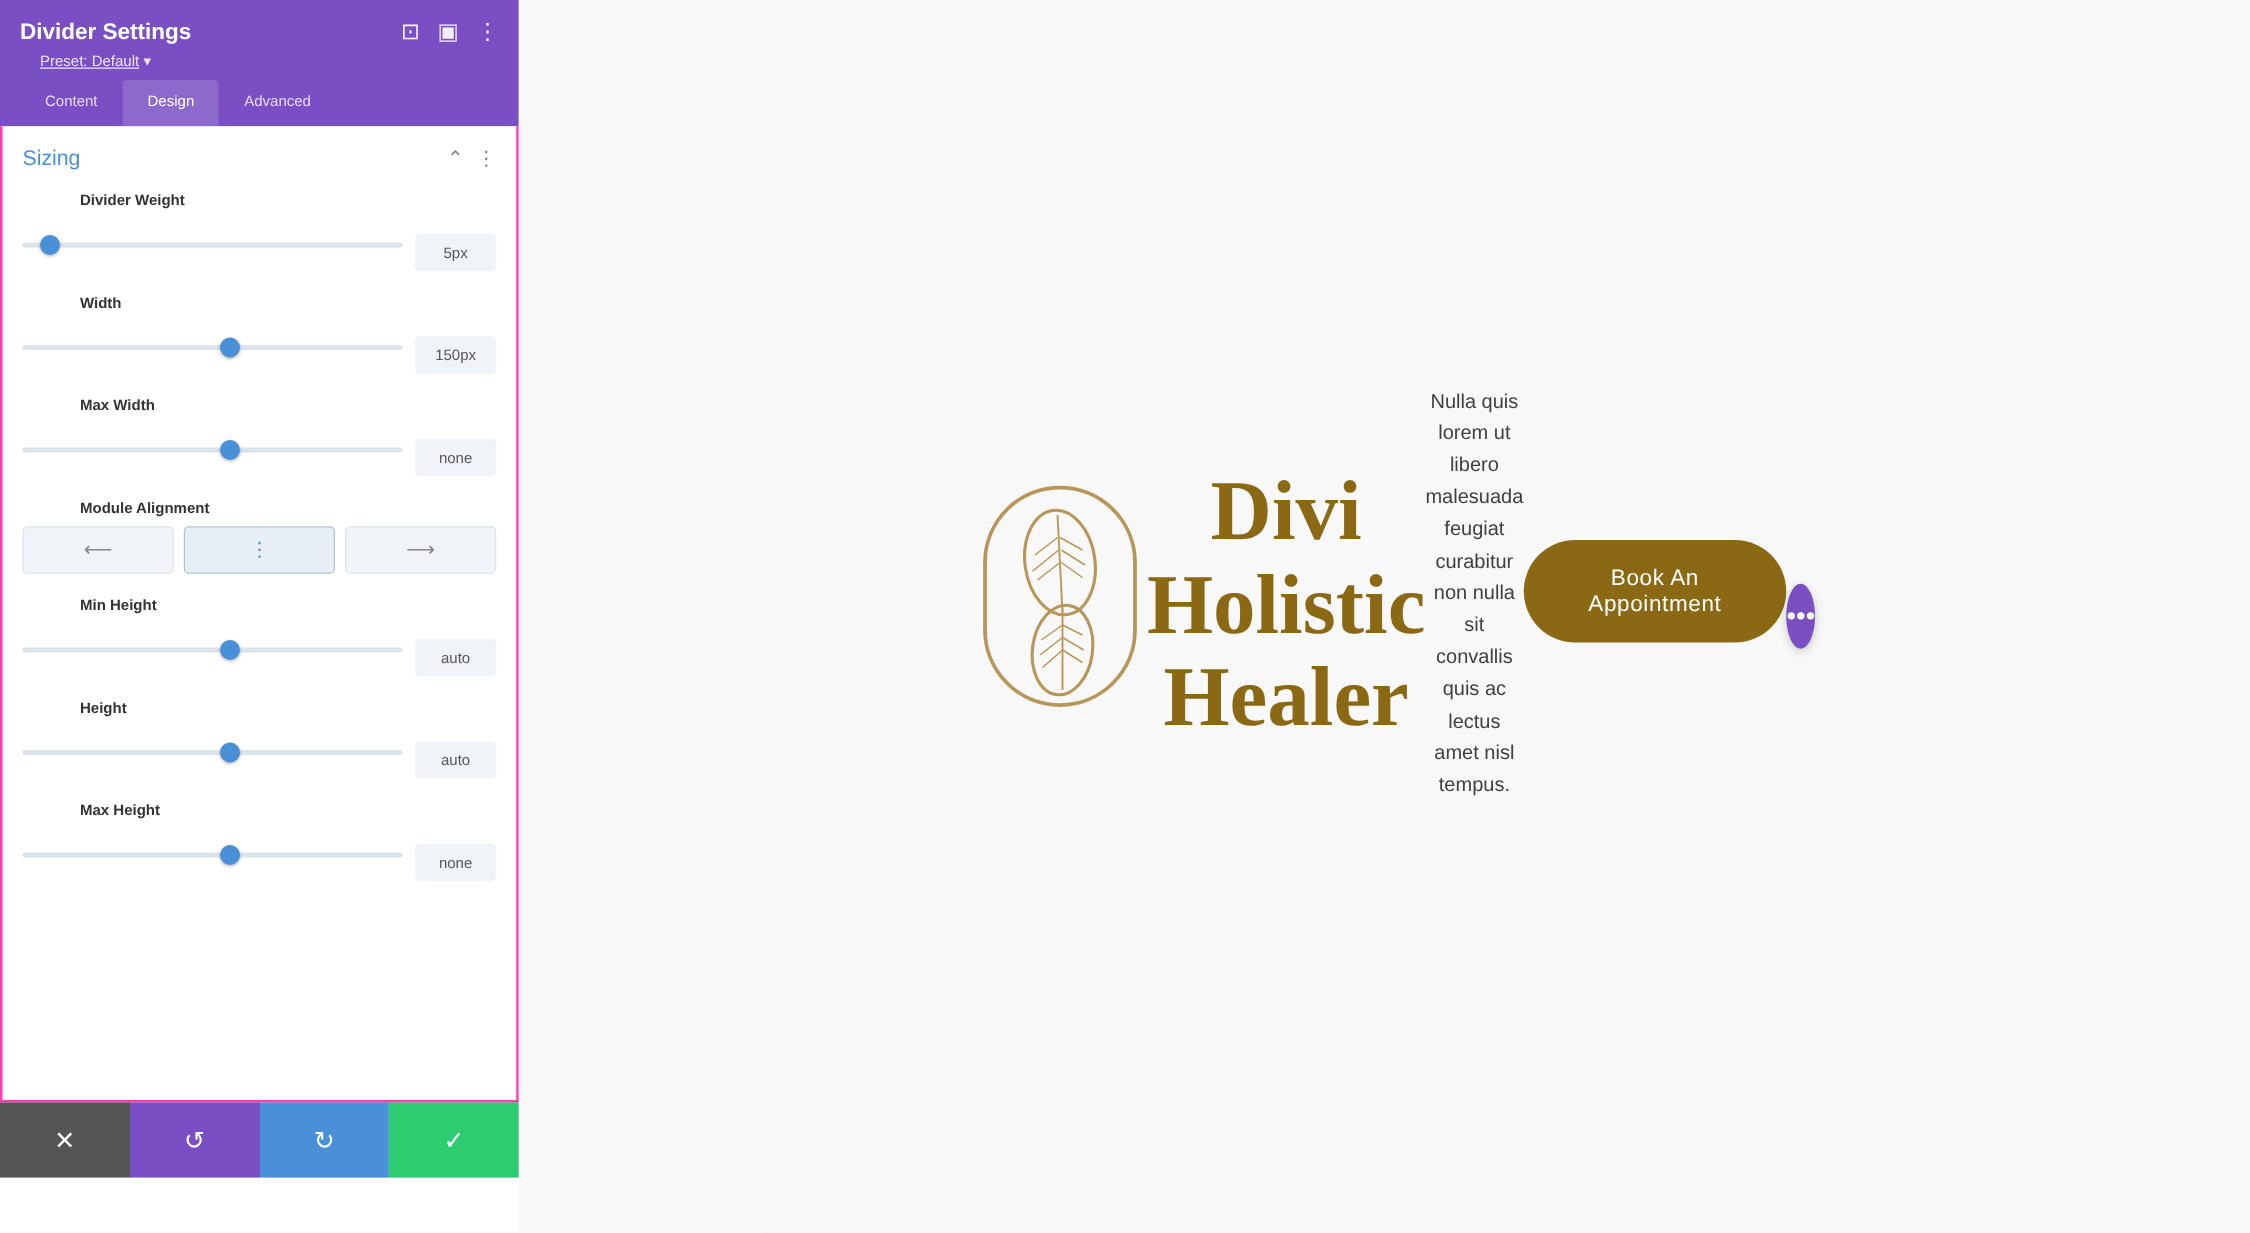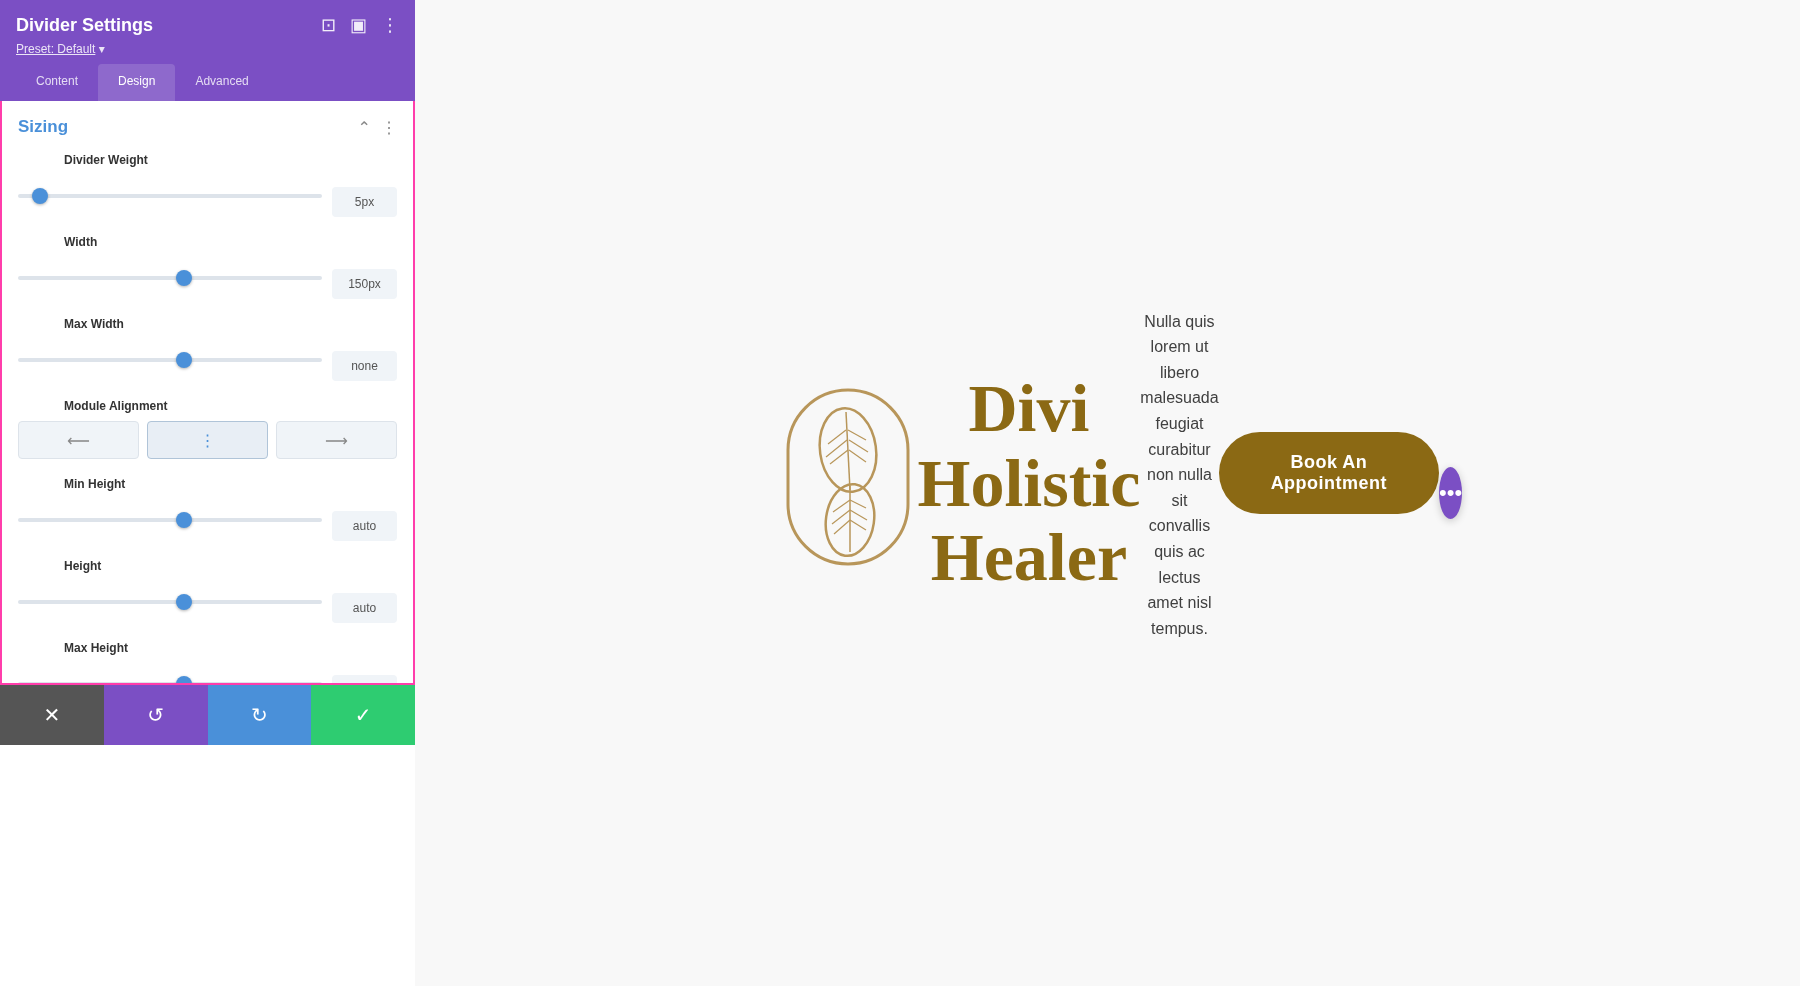--- a/index.html
+++ b/index.html
@@ -2,21 +2,21 @@
 <html><head>
   <meta charset="utf-8">
   <style>
     * { box-sizing: border-box; margin: 0; padding: 0; }
     body { font-family: -apple-system, BlinkMacSystemFont, 'Segoe UI', sans-serif; display: flex; width: 1800px; height: 986px; overflow: hidden; background: #fff; }
 
     
     .left-panel {
       width: 415px;
       min-width: 415px;
-      height: 745px;
+      height: 942px;
       display: flex;
       flex-direction: column;
       background: #c4b5fd;
     }
 
     .panel-header {
       background: #7b4fc4;
       padding: 14px 16px 0 16px;
       color: #fff;
     }
@@ -49,20 +49,21 @@
 
     .preset-label {
       font-size: 12px;
       color: rgba(255,255,255,0.85);
       margin-bottom: 8px;
     }
 
     .preset-label span {
       text-decoration: underline;
       cursor: pointer;
+      margin-left: 16px;
     }
 
     .tabs {
       display: flex;
       gap: 0;
     }
 
     .tab {
       padding: 10px 20px;
       font-size: 12px;
@@ -89,21 +90,21 @@
 
     .section-header {
       display: flex;
       align-items: center;
       justify-content: space-between;
       padding: 16px 16px 8px 16px;
     }
 
     .section-title {
       font-size: 17px;
-      font-weight: 700;
+      font-weight: 400;
       color: #4a90d9;
     }
 
     .section-header-icons {
       display: flex;
       gap: 10px;
       align-items: center;
     }
 
     .section-icon {
@@ -256,21 +257,21 @@
       margin-bottom: 36px;
     }
 
     .cta-button {
       background: #8b6914;
       color: #fff;
       border: none;
       border-radius: 50px;
       padding: 20px 52px;
       font-size: 18px;
-      font-weight: 700;
+      font-weight: 400;
       cursor: pointer;
       letter-spacing: 0.5px;
       margin-bottom: 40px;
     }
 
     .purple-fab {
       width: 52px;
       height: 52px;
       background: #7b4fc4;
       border-radius: 50%;

